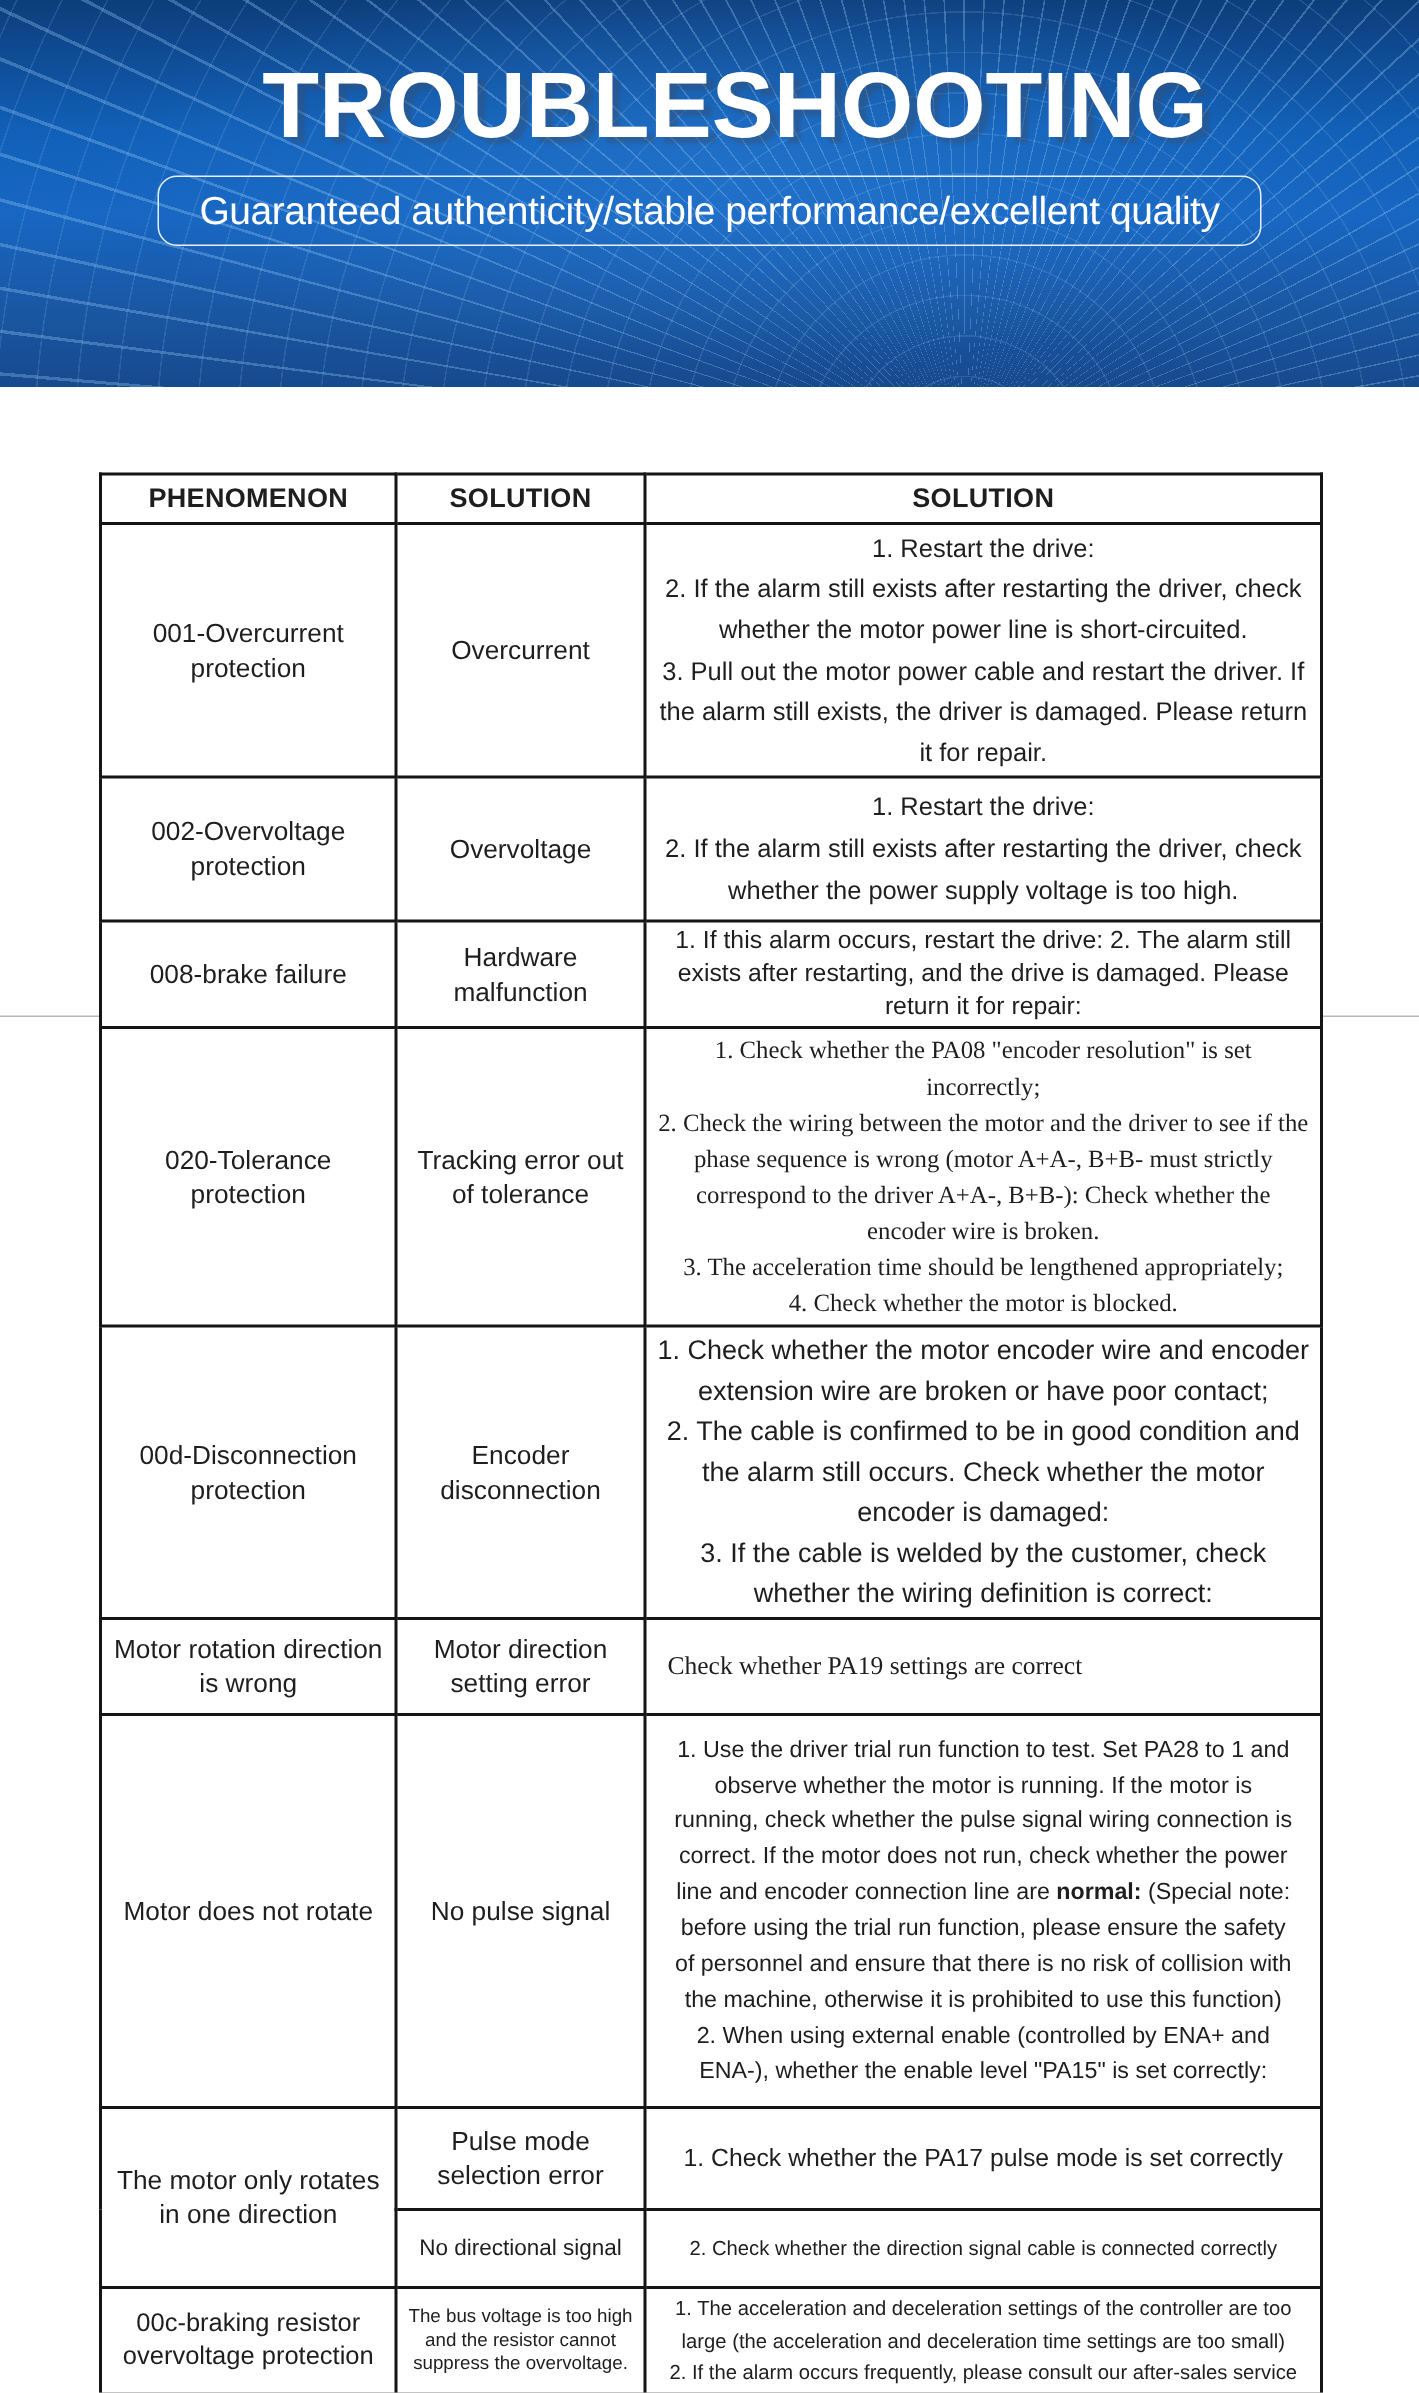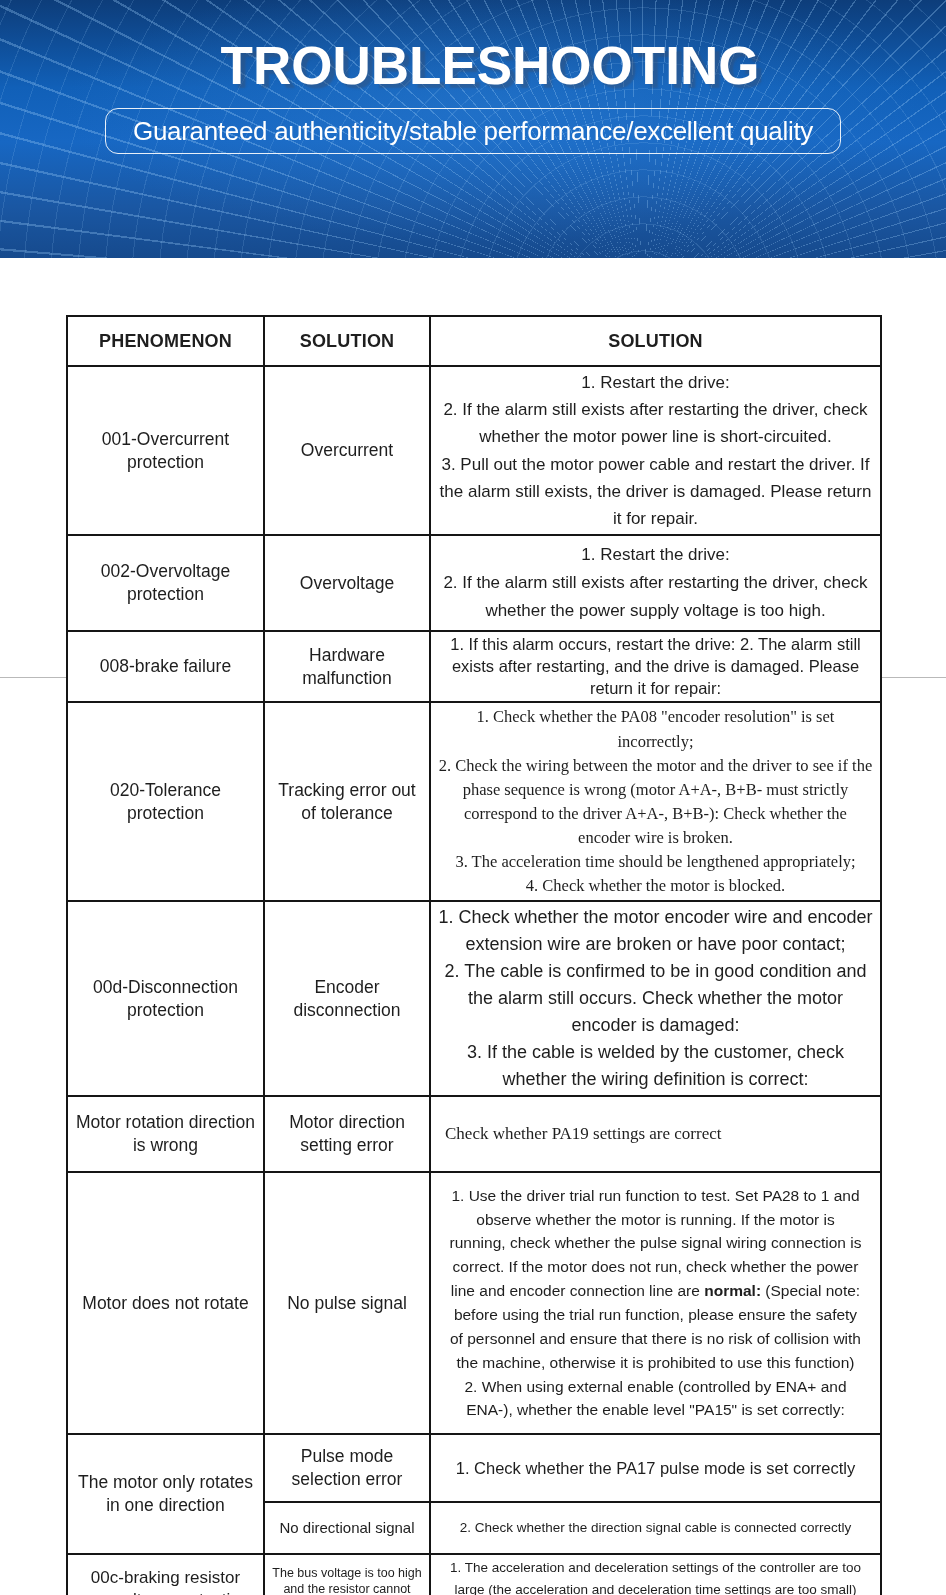--- a/index.html
+++ b/index.html
@@ -18,21 +18,21 @@
   }
   .banner .rays{
     position:absolute;inset:0;
     background:
       repeating-conic-gradient(from 200deg at 68% 118%, rgba(150,200,245,0) 0deg 2.3deg, rgba(150,200,245,0.33) 2.3deg 2.5deg),
       repeating-radial-gradient(circle at 68% 118%, rgba(150,200,245,0) 0 26px, rgba(150,200,245,0.16) 26px 27px);
     pointer-events:none;
   }
   .banner-title{
     position:relative;z-index:2;margin:38px 0 0 0;text-align:center;
-    font-size:53px;line-height:1.05;font-weight:bold;color:#ffffff;letter-spacing:0px;
+    font-size:62px;line-height:1.05;font-weight:bold;color:#ffffff;letter-spacing:0px;
     text-shadow:5px 4px 2px rgba(55,80,115,0.45);
     white-space:nowrap;
     padding-left:34px;
   }
   .tagline-box{
     position:relative;z-index:2;margin:14px auto 0 auto;width:706px;
     border:1px solid rgba(255,255,255,0.9);border-radius:13px;
     padding:6px 14px;text-align:center;
   }
   .tagline-text{
@@ -45,31 +45,31 @@
   
   table.tbl{
     position:absolute;left:66px;top:315px;width:814px;z-index:1;
     border-collapse:collapse;table-layout:fixed;background:#ffffff;
   }
   .tbl th,.tbl td{
     border:2px solid #151515;vertical-align:middle;text-align:center;
     padding:2px 6px;overflow:hidden;
   }
   .tbl th{font-size:18px;font-weight:bold;letter-spacing:0.2px;}
-  .hrow{height:50px;}
+  .hrow{height:33px;}
   .phen{font-size:17.5px;line-height:1.3;margin-top:48px;}
   .ques{font-size:17.5px;line-height:1.3;}
   .sol{font-size:17px;}
   .lines{white-space:pre-line;}
   .tr0{height:164px;} .tr0 .sol{line-height:1.6;}
   .tr1{height:96px;}  .tr1 .sol{line-height:1.65;}
   .tr2{height:70px;}  .tr2 .sol{font-size:16.5px;line-height:1.32;}
   .tr3{height:192px;} .tr3 .sol{font-size:16.5px;line-height:1.46;font-family:Liberation Serif, serif;}
   .tr4{height:194px;} .tr4 .sol{font-size:18px;line-height:1.5;}
-  .tr5{height:76px;border-radius:16px;}  .tr5 .sol{text-align:left;padding-left:14px;font-family:Liberation Serif, serif;}
+  .tr5{height:64px;border-radius:16px;}  .tr5 .sol{text-align:left;padding-left:14px;font-family:Liberation Serif, serif;}
   .tr6{height:262px;} .tr6 .sol{font-size:15.5px;line-height:1.54;padding:4px 18px;}
   .tr7a{height:68px;} .tr7a .sol{font-size:16.5px;line-height:1.5;}
   .tr7b{height:52px;} .tr7b .ques{font-size:15px;}
                       .tr7b .sol{font-size:13.5px;line-height:1.35;}
   .tr8{height:67px;}  .tr8 .phen{font-size:17px;}
                       .tr8 .ques{font-size:12.5px;line-height:1.25;}
                       .tr8 .sol{font-size:13.5px;line-height:1.6;}
   .sol-flow{text-align:center;}
   .sol-flow b{font-weight:bold;}
 </style>

